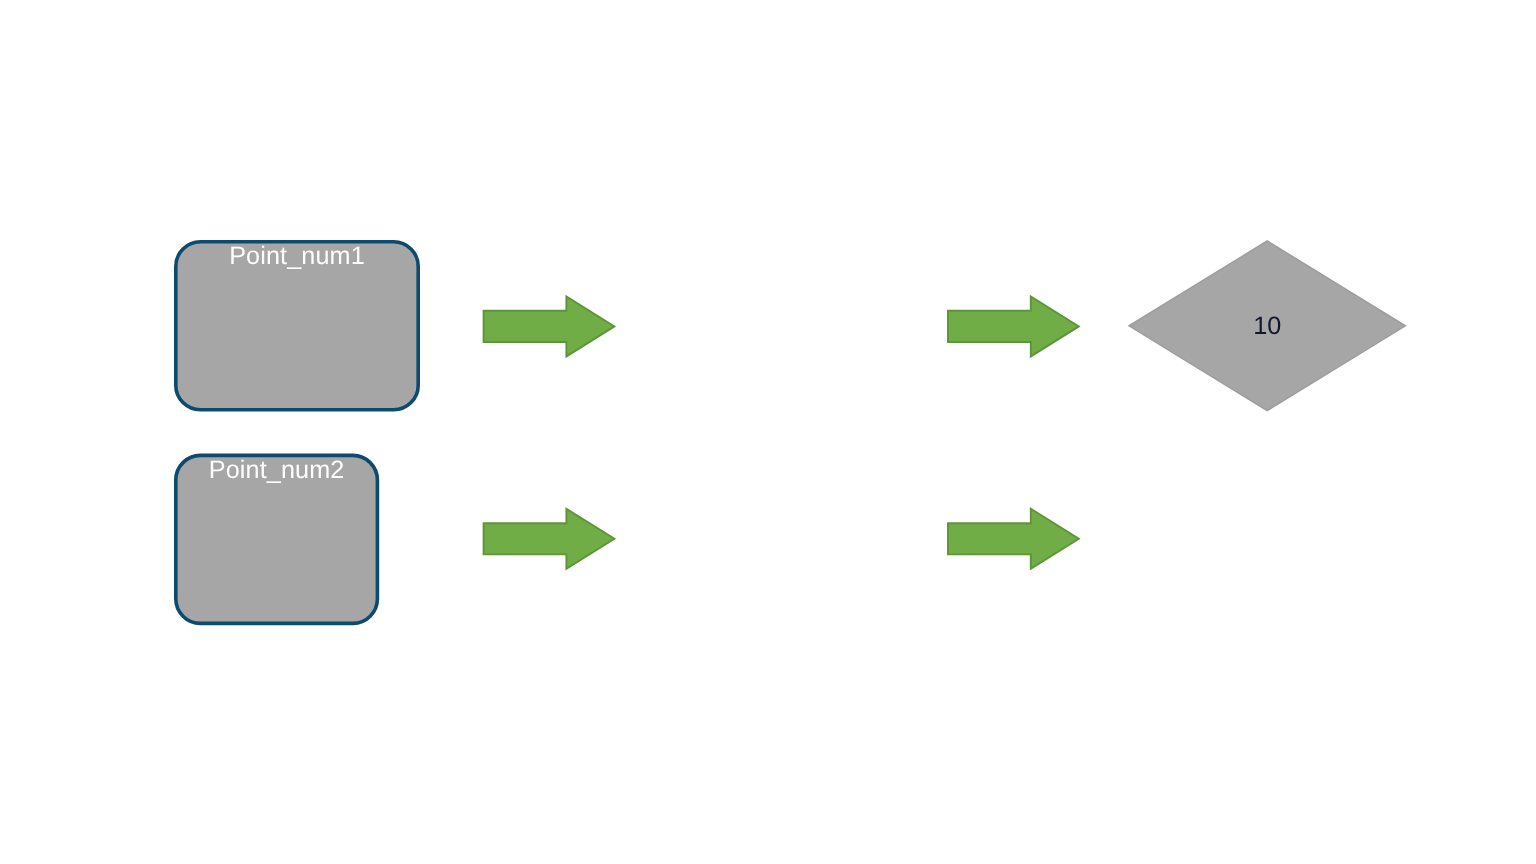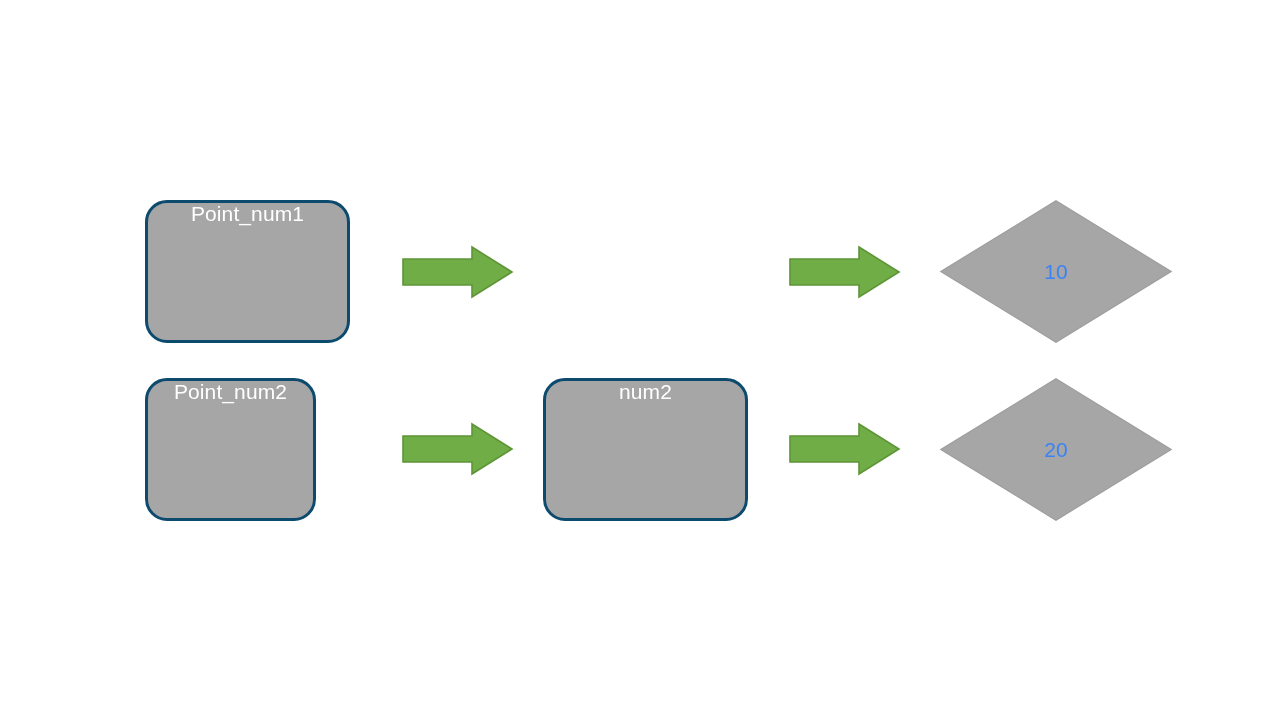--- a/index.html
+++ b/index.html
@@ -53,21 +53,21 @@
   }
   .diamond-node .diamond-label {
     position: absolute;
     left: 0;
     top: 0;
     width: 100%;
     height: 100%;
     display: flex;
     align-items: center;
     justify-content: center;
-    color: #3b82f6;
+    color: #0f172a;
     font-size: 21px;
     font-family: "Liberation Sans", sans-serif;
     font-weight: 400;
     line-height: 1;
     white-space: nowrap;
     user-select: none;
     pointer-events: none;
   }
 
   
@@ -111,30 +111,21 @@
   <div class="proc-node" style="left:145px; top:378px; width:171px; height:143px;">
     <span class="node-label">Point_num2</span>
   </div>
 
   <div class="arrow-connector" style="left:402px; top:423px; width:111px; height:52px;">
     <svg width="111" height="52" viewBox="0 0 111 52">
       <polygon points="1,13 70,13 70,1 110,26 70,51 70,39 1,39" fill="#70AD47" stroke="#5E9537" stroke-width="1.6" stroke-linejoin="miter"></polygon>
     </svg>
   </div>
 
-  <div class="proc-node" style="left:543px; top:378px; width:205px; height:143px;">
-    <span class="node-label">num2</span>
-  </div>
 
   <div class="arrow-connector" style="left:789px; top:423px; width:111px; height:52px;">
     <svg width="111" height="52" viewBox="0 0 111 52">
       <polygon points="1,13 70,13 70,1 110,26 70,51 70,39 1,39" fill="#70AD47" stroke="#5E9537" stroke-width="1.6" stroke-linejoin="miter"></polygon>
     </svg>
   </div>
 
-  <div class="diamond-node" style="left:940px; top:378px; width:232px; height:143px;">
-    <svg width="232" height="143" viewBox="0 0 232 143">
-      <polygon points="116,0.8 231.2,71.5 116,142.2 0.8,71.5" fill="#a6a6a6" stroke="#9d9d9d" stroke-width="1.2"></polygon>
-    </svg>
-    <span class="diamond-label">20</span>
-  </div>
 
 </div>
 
 </body></html>

